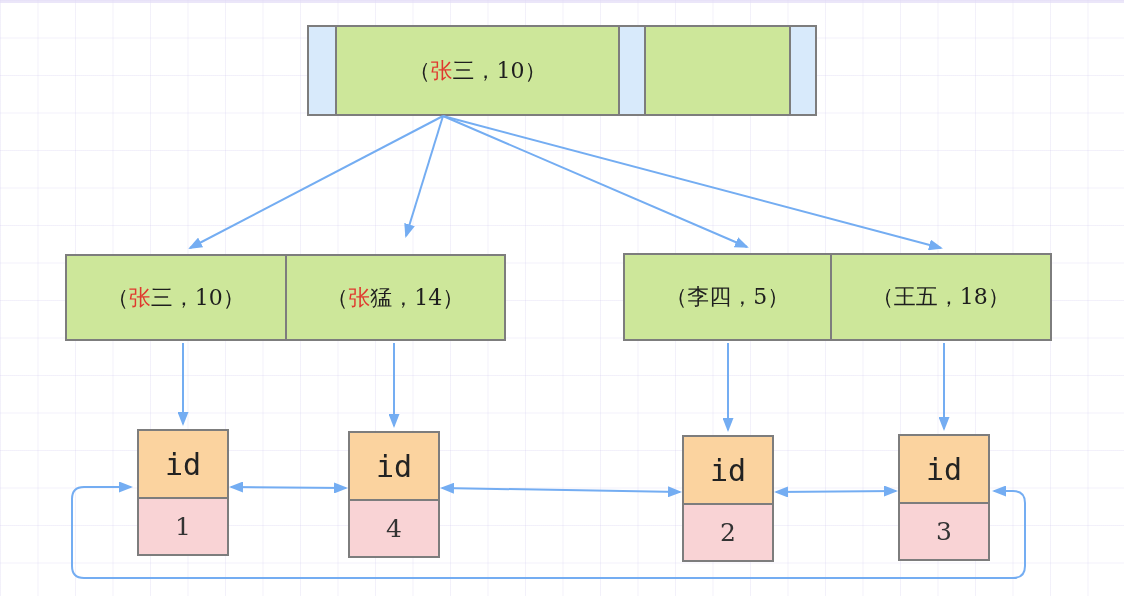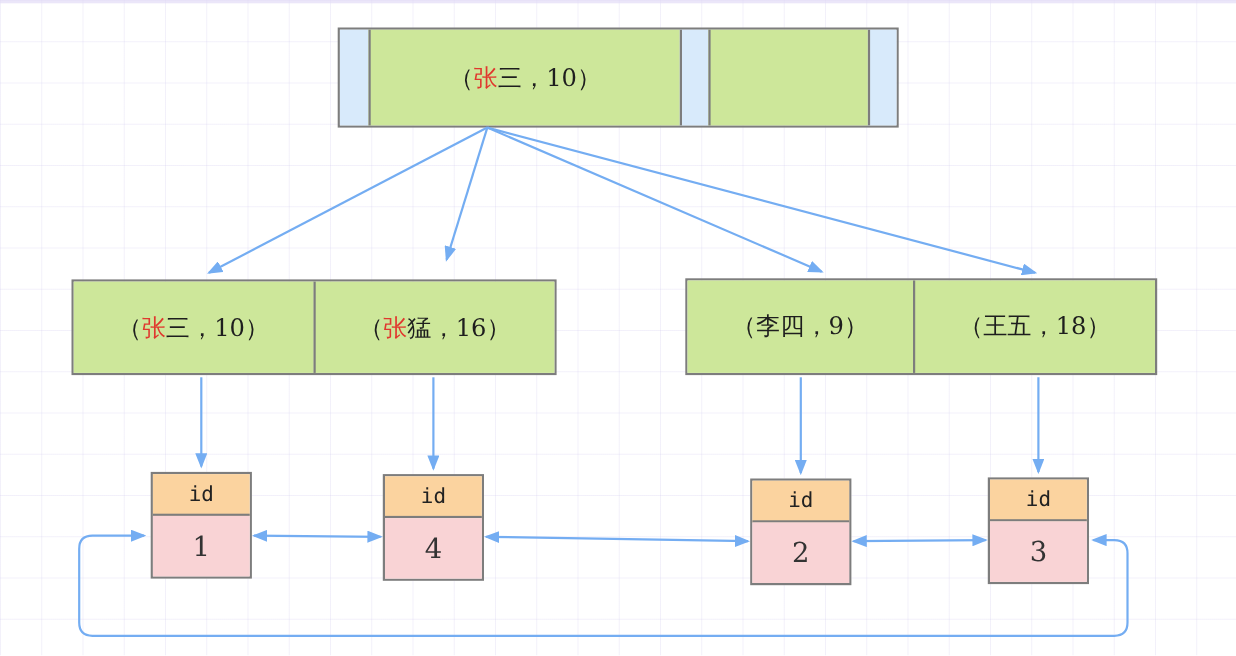--- a/index.html
+++ b/index.html
@@ -21,25 +21,25 @@
   .cell { box-sizing:border-box; display:flex; align-items:center; justify-content:center;
     font-size:22px; color:var(--text-black,#1e1e1e); white-space:nowrap; }
   .cell + .cell { border-left:2px solid var(--border-gray,#7d7d7d); }
   .ptr { flex:0 0 26px; background:var(--pointer-blue,#d8eafb); }
   .key { flex:1 1 auto; background:var(--node-green,#cde79a); }
   .red { color:var(--highlight-red,#e0382e); }
 
   
   .record { position:absolute; width:92px; box-sizing:border-box;
     border:2px solid var(--border-gray,#7d7d7d); background:#fff; }
-  .record .hdr { height:38px; box-sizing:border-box;
+  .record .hdr { height:68px; box-sizing:border-box;
     border-bottom:2px solid var(--border-gray,#7d7d7d);
     background:var(--header-orange,#fbd39f);
     display:flex; align-items:center; justify-content:center;
-    font-family:"DejaVu Sans Mono", monospace; font-size:19px; color:#222; }
+    font-family:"DejaVu Sans Mono", monospace; font-size:30px; color:#222; }
   .record .val { height:55px; box-sizing:border-box;
     background:var(--value-pink,#f9d3d5);
     display:flex; align-items:center; justify-content:center;
     font-size:25px; color:#333; }
 
   .arrow-layer { position:absolute; left:0; top:0; pointer-events:none; }
 </style>
 </head>
 <body>
 
@@ -60,27 +60,27 @@
 
   <div class="node" style="left:65px; top:254px; width:441px; height:87px;">
     <div class="cell key">
       <span>（</span>
         <span class="red">张</span>
         <span>三，10）</span>
     </div>
     <div class="cell key">
       <span>（</span>
         <span class="red">张</span>
-        <span>猛，16）</span>
+        <span>猛，14）</span>
     </div>
   </div>
 
   <div class="node" style="left:623px; top:253px; width:429px; height:88px;">
     <div class="cell key">
-      <span>（李四，9）</span>
+      <span>（李四，5）</span>
         <span class="red"></span>
         <span></span>
     </div>
     <div class="cell key">
       <span>（王五，18）</span>
         <span class="red"></span>
         <span></span>
     </div>
   </div>
 

